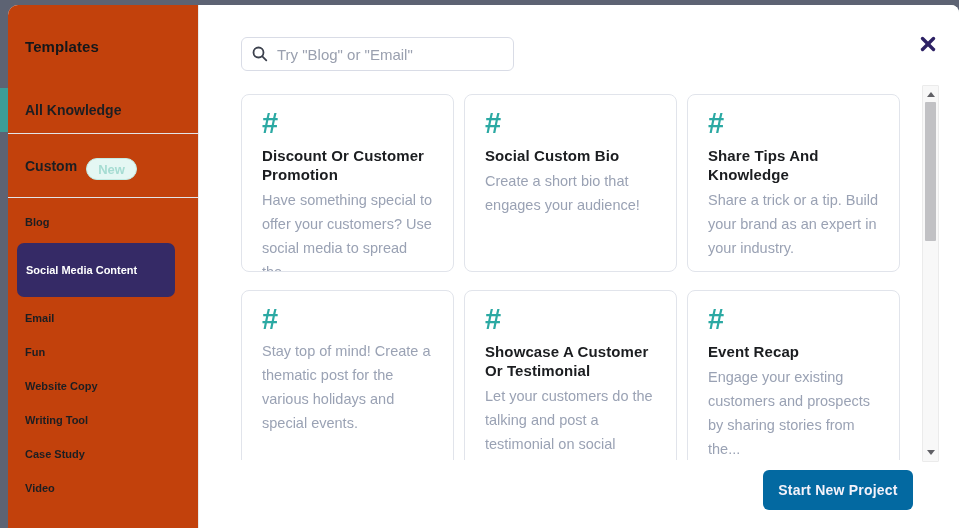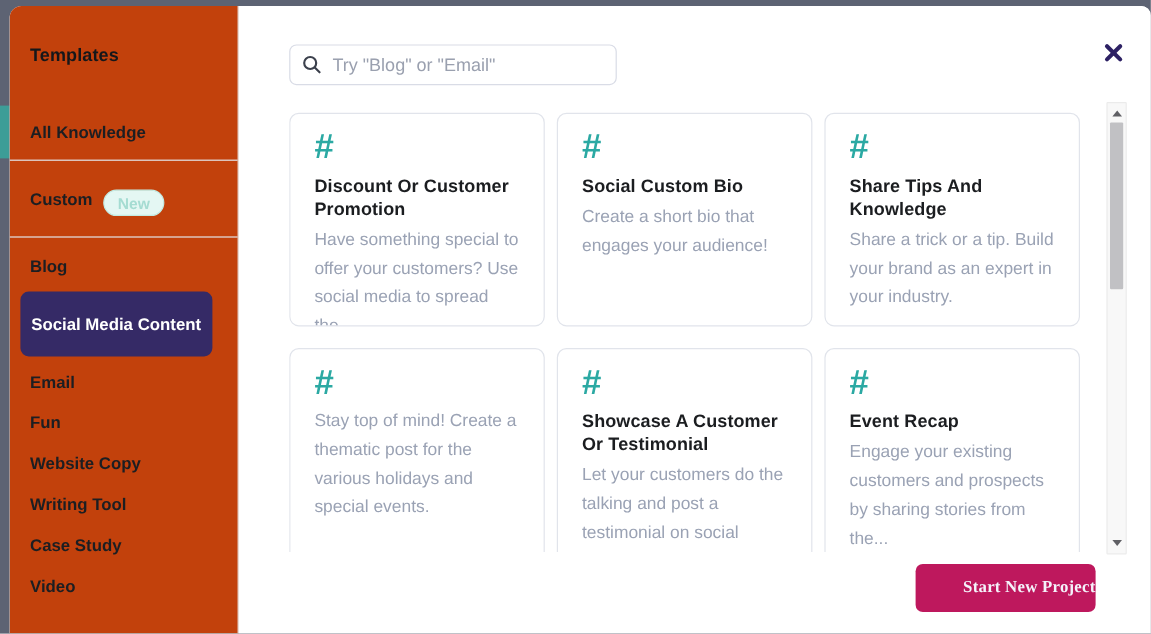--- a/index.html
+++ b/index.html
@@ -42,21 +42,21 @@
   }
   .new-badge {
     display: inline-flex; align-items: center; justify-content: center;
     height: 22px; padding: 0 11px; border-radius: 11px;
     background: #e4f7f3; border: 1px solid #c3ebe3;
     font-size: 13px; font-weight: 600; color: #a5dcd2;
   }
   .custom-divider { border: none; border-top: 1px solid #e3e4e8; margin-top: 17px; }
   .cat-list { list-style: none; padding: 11px 14px 0 17px; }
   .cat-item {
-    font-size: 14px; font-weight: 600; color: #1c1e22;
+    font-size: 11px; font-weight: 600; color: #1c1e22;
     padding: 3px 0; margin-bottom: 8px; cursor: pointer; line-height: 20px;
   }
   .cat-item.selected {
     background: #352a66; color: #ffffff;
     padding: 17px 9px; margin-left: -8px; margin-right: 2px;
     border-radius: 7px; width: fit-content; min-width: 158px;
   }
   
   .main { position: absolute; left: 191px; right: 0; top: 0; bottom: 0; background: #fff; }
   .searchbox {
@@ -120,23 +120,23 @@
     width: 0; height: 0; border-left: 4px solid transparent;
     border-right: 4px solid transparent; border-top: 5px solid #606065;
   }
   .scroll-thumb {
     position: absolute; left: 2px; top: 16px; width: 11px; height: 139px;
     background: #c1c1c4; border-radius: 1px; cursor: grab;
   }
   
   .start-btn {
     position: absolute; right: 46px; bottom: 18px; width: 150px; height: 40px;
-    background: #be185d; color: #f4f2fa; border: none; border-radius: 6px;
-    font-family: Liberation Serif, serif;
-    font-size: 14px; font-weight: 600; letter-spacing: .2px; cursor: pointer; text-align: right;
+    background: #0369a1; color: #f4f2fa; border: none; border-radius: 6px;
+    font-family: Liberation Sans, sans-serif;
+    font-size: 14px; font-weight: 600; letter-spacing: .2px; cursor: pointer;
   }
 </style>
 </head>
 <body>
 
 <div class="backdrop-teal"></div>
 
 <div class="modal">
 
   <aside class="sidebar">

